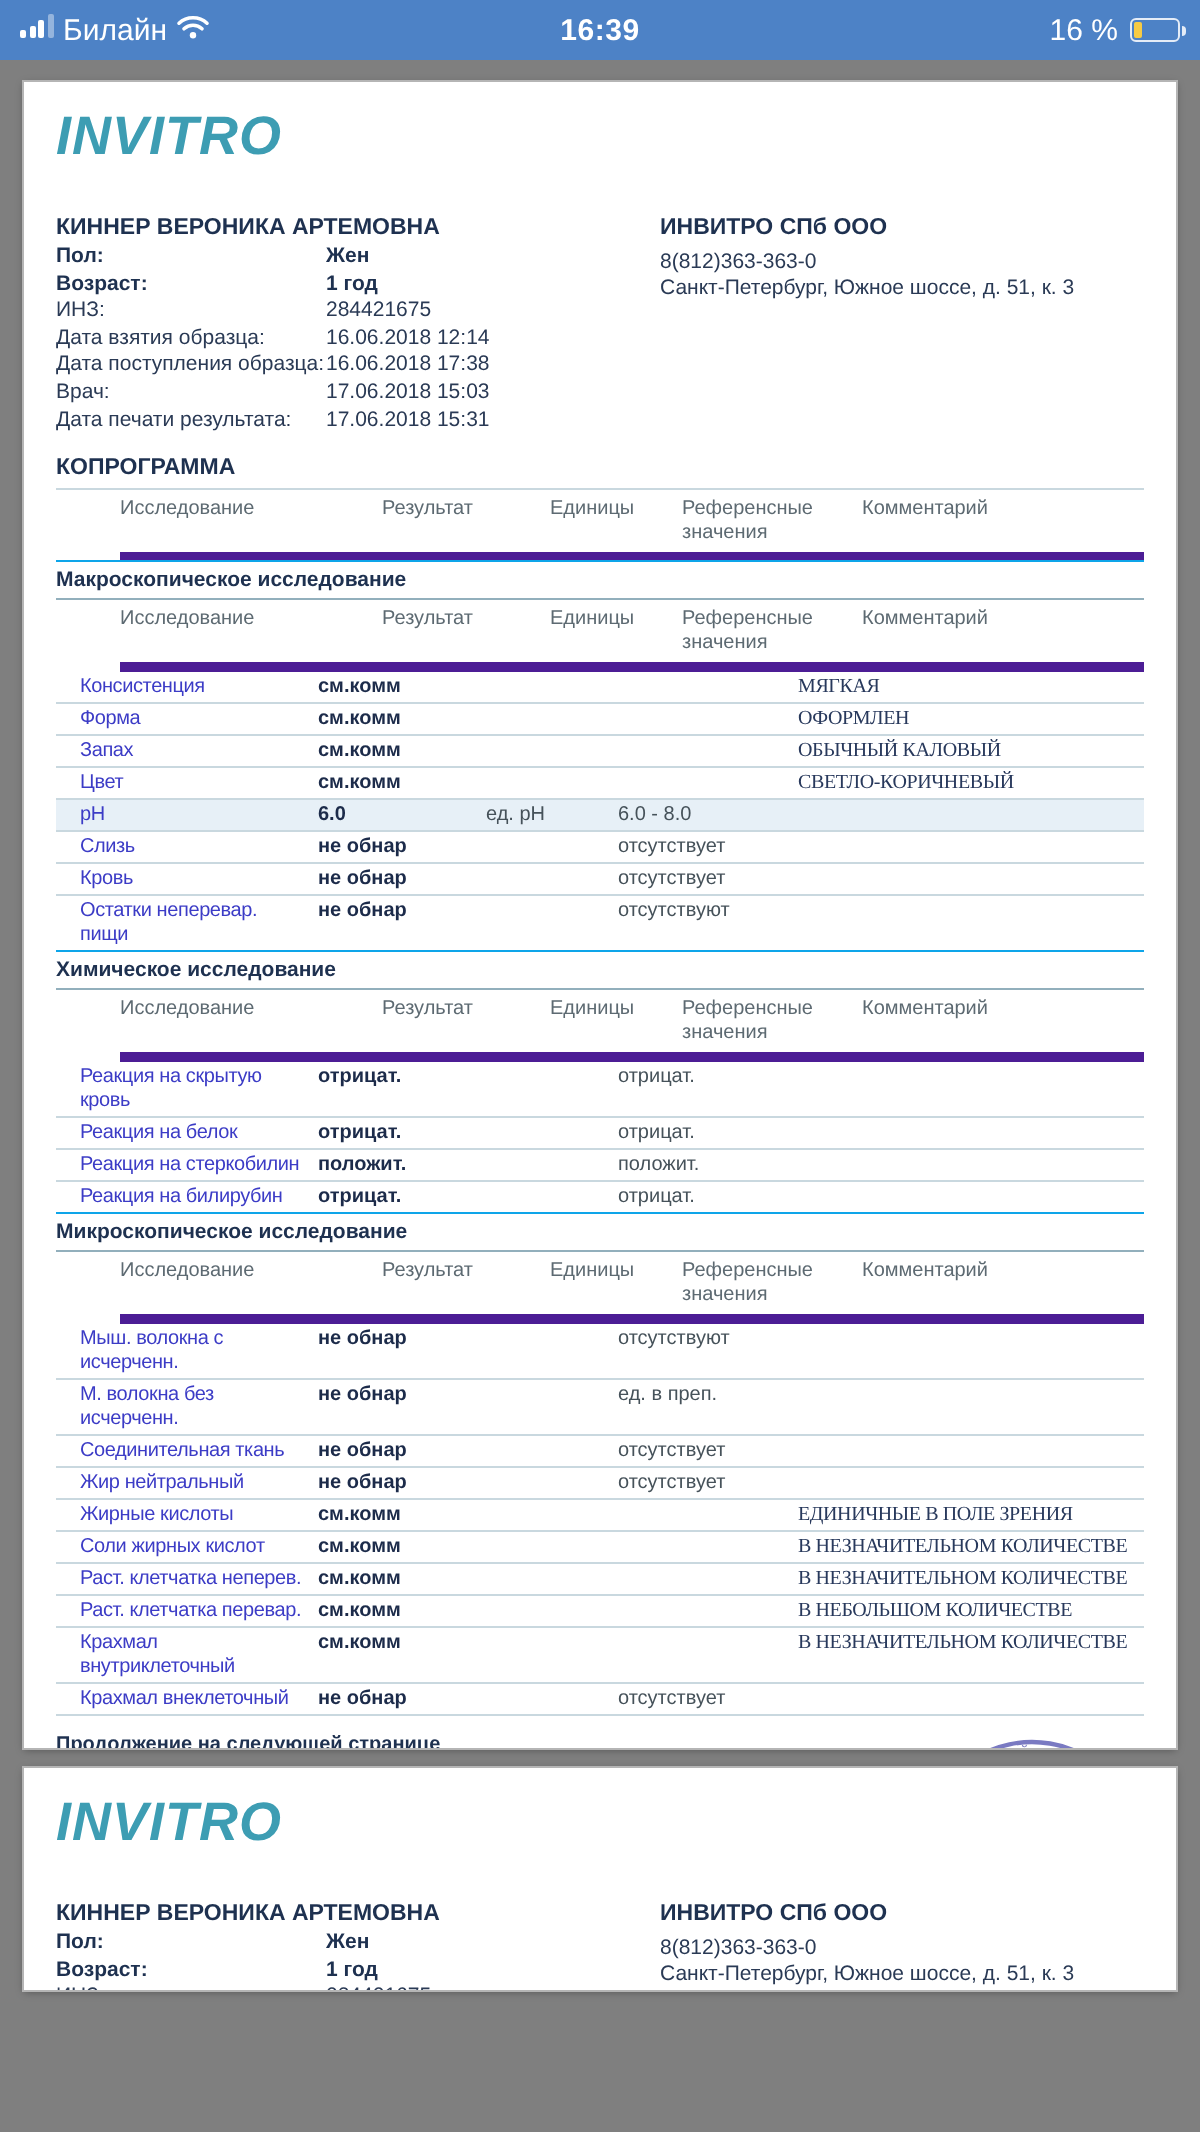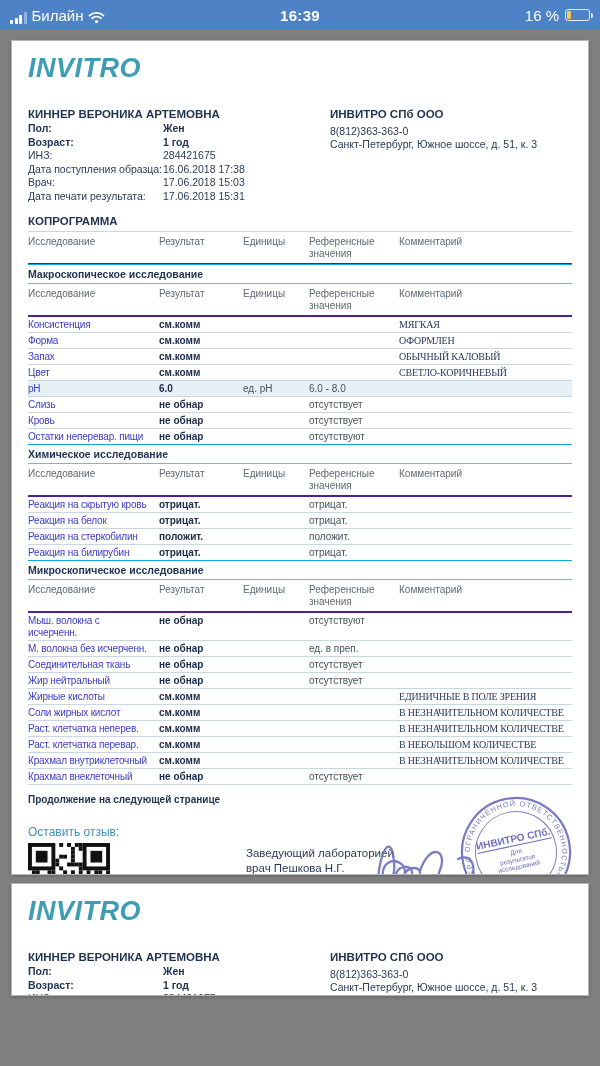--- a/index.html
+++ b/index.html
@@ -2,21 +2,21 @@
 <html><head>
 <meta charset="utf-8">
 <style>
   * { margin:0; padding:0; box-sizing:border-box; }
   html,body { width:600px; height:1066px; overflow:hidden;
     font-family:"Liberation Sans", sans-serif; background:#7F7F7F; }
 
   
   .chrome { background:#4D82C6; color:#fff; }
   .statusbar { height:30px; display:flex; align-items:center; padding:0 10px; font-size:15px; }
-  .sb-left { display:flex; align-items:flex-end; gap:5px; width:200px; }
+  .sb-left { display:flex; align-items:flex-start; gap:5px; width:200px; }
   .sb-center { flex:1; text-align:center; font-weight:bold; letter-spacing:.3px; }
   .sb-right { width:200px; display:flex; align-items:center; justify-content:flex-end; gap:6px; }
   .sig-bars { display:flex; align-items:flex-end; gap:1.5px; height:12px; }
   .sig-bars i { width:3px; background:#fff; border-radius:1px; display:block; }
   .sig-bars i:nth-child(1){height:4px}.sig-bars i:nth-child(2){height:6px}
   .sig-bars i:nth-child(3){height:9px}.sig-bars i:nth-child(4){height:12px;background:rgba(255,255,255,.4)}
   .batt { position:relative; width:25px; height:12px; border:1px solid rgba(255,255,255,.85);
     border-radius:3px; }
   .batt::after { content:""; position:absolute; right:-4px; top:3px; width:2px; height:5px;
     background:rgba(255,255,255,.85); border-radius:0 2px 2px 0; }
@@ -48,27 +48,27 @@
   .org { position:absolute; left:302px; top:0; width:240px; }
   .org-name { font-weight:bold; color:#1E3150; font-size:11.5px; margin-bottom:3px; }
   .org div { line-height:13.6px; }
 
   .report-title { margin-top:11px; font-size:11.5px; font-weight:bold; color:#1E3150;
     padding-bottom:4px; border-bottom:1px solid #C9D8DF; }
 
   
   .t-row, .t-head { display:grid; grid-template-columns:127px 80px 62px 86px 1fr; column-gap:4px; }
   .t-head { color:#5D6A72; font-size:10px; line-height:12px; padding:4px 0 3px;
-    border-bottom:2px solid #4c1d95; }
+    border-bottom:5px solid #4c1d95;margin-left:32px; }
   .sec-title { font-size:10.5px; font-weight:bold; color:#1E3150; padding:3px 0 3px;
     border-top:1px solid #0ea5e9; border-bottom:1px solid #92AFBC; margin-top:-1px; }
   .t-row { font-size:10px; line-height:12px; padding:2px 0 1px; border-bottom:1px solid #C9D8DF;
     min-height:15px; }
   .t-row.hl { background:#E7F0F7; }
-  .c-name { color:#3C3CC6; white-space:pre-line; letter-spacing:-.2px; }
+  .c-name { color:#3C3CC6; white-space:pre-line; letter-spacing:-.2px;margin-left:12px; }
   .c-result { font-weight:bold; color:#1C2B4A; }
   .c-units { color:#46525A; }
   .c-ref { color:#46525A; }
   .c-comment { color:#28395C; letter-spacing:-.2px;font-family:Liberation Serif, serif; }
 
   
   .footer { position:relative; height:165px; margin-top:9px; }
   .cont-note { font-size:10px; font-weight:bold; color:#1E3150; }
   .feedback { font-size:12px; color:#3E93AE; margin-top:20px; cursor:pointer; }
   .qr { margin-top:4px; }
@@ -123,20 +123,24 @@
             <span class="f-label b">Пол:</span>
             <span class="f-value b">Жен</span>
           </div>
           <div class="f-row">
             <span class="f-label b">Возраст:</span>
             <span class="f-value b">1 год</span>
           </div>
           <div class="f-row">
             <span class="f-label">ИНЗ:</span>
             <span class="f-value">284421675</span>
+          </div>
+          <div class="f-row">
+            <span class="f-label">Дата взятия образца:</span>
+            <span class="f-value">16.06.2018 12:14</span>
           </div>
           <div class="f-row">
             <span class="f-label">Дата поступления образца:</span>
             <span class="f-value">16.06.2018 17:38</span>
           </div>
           <div class="f-row">
             <span class="f-label">Врач:</span>
             <span class="f-value">17.06.2018 15:03</span>
           </div>
           <div class="f-row">

